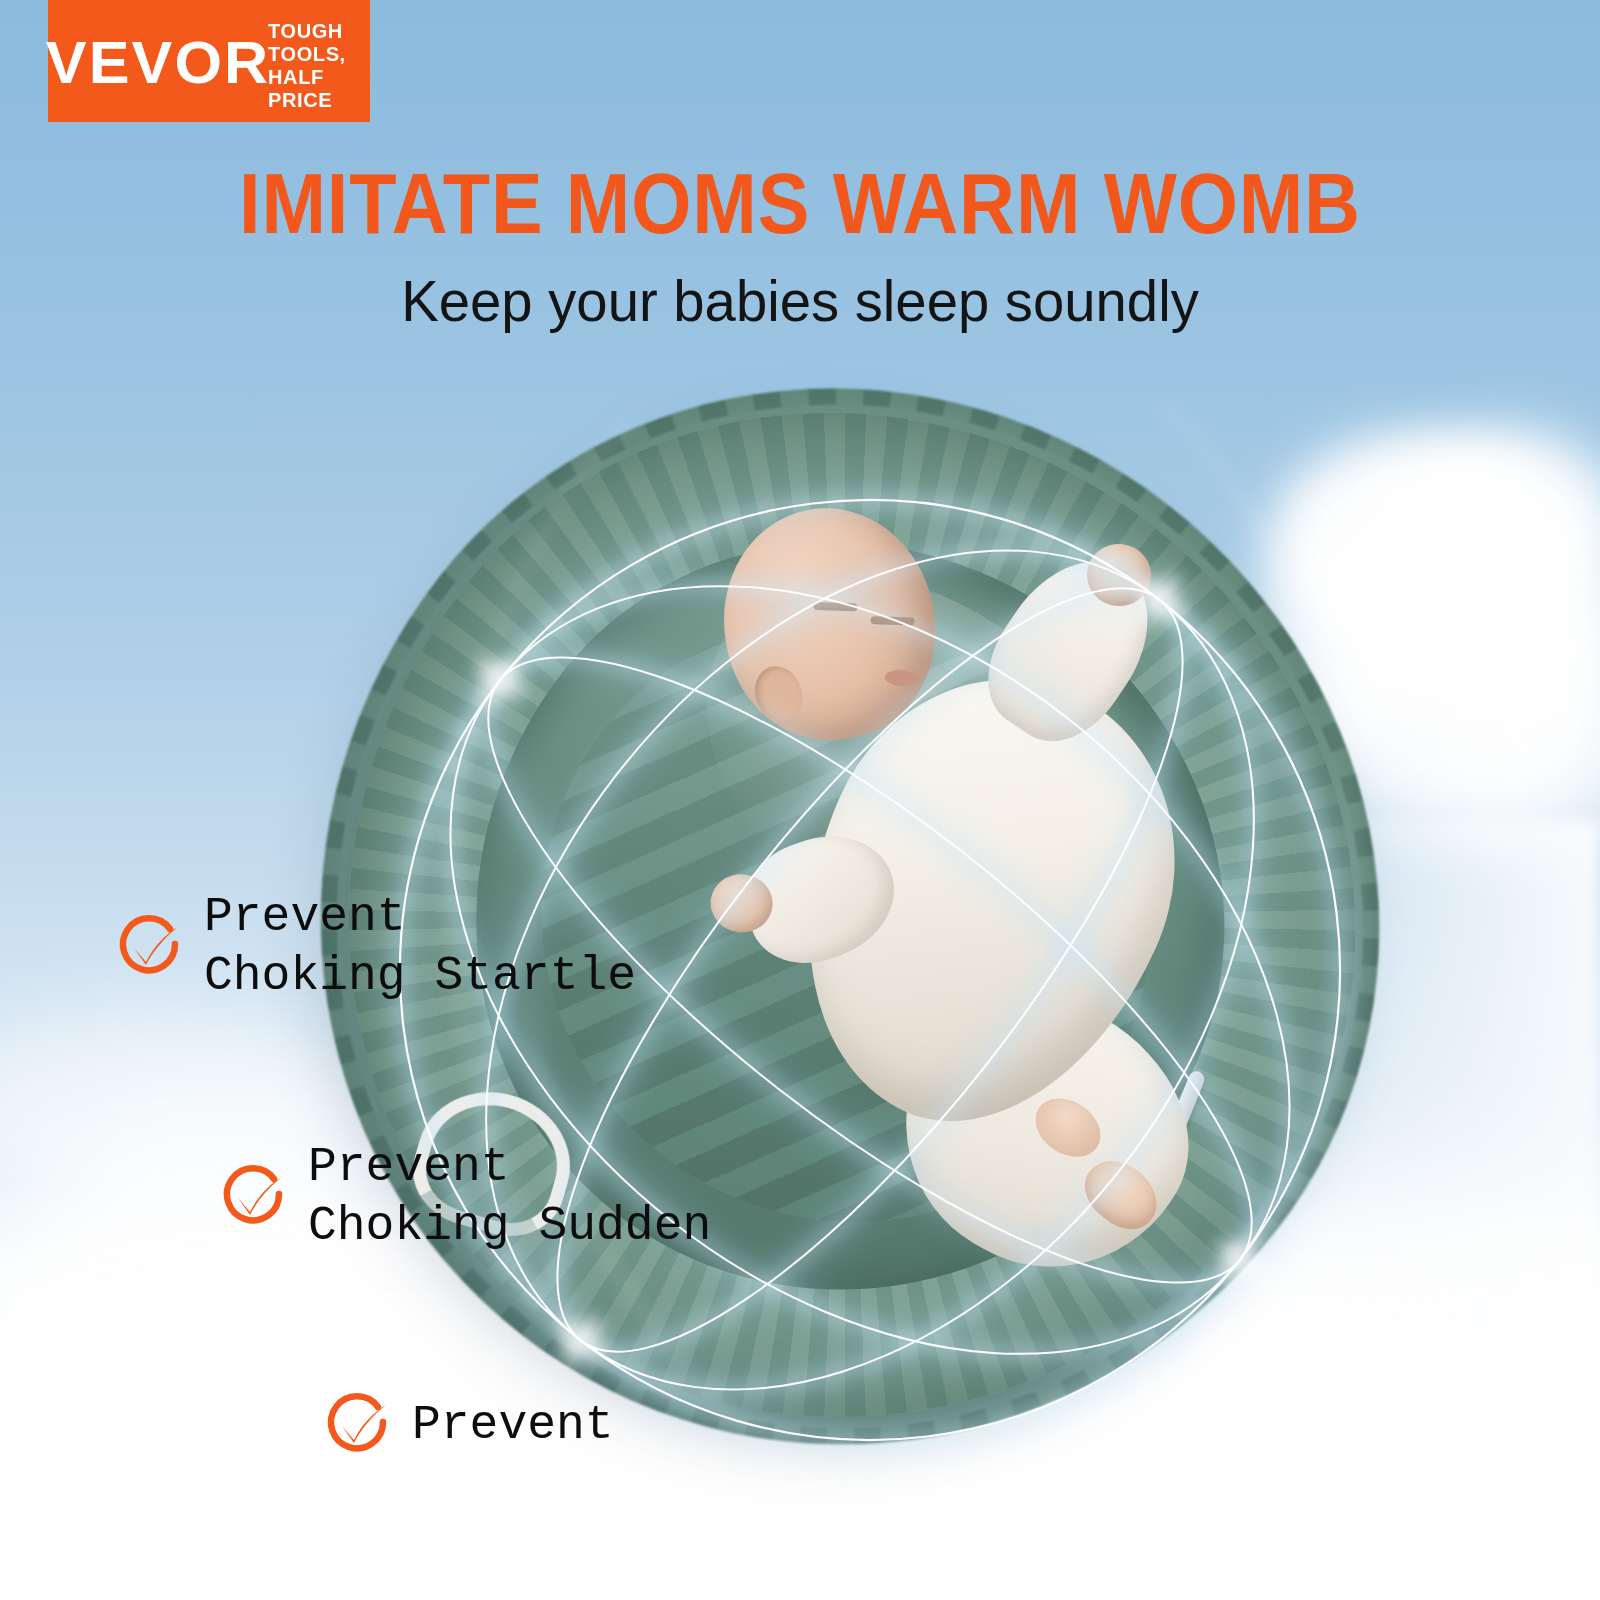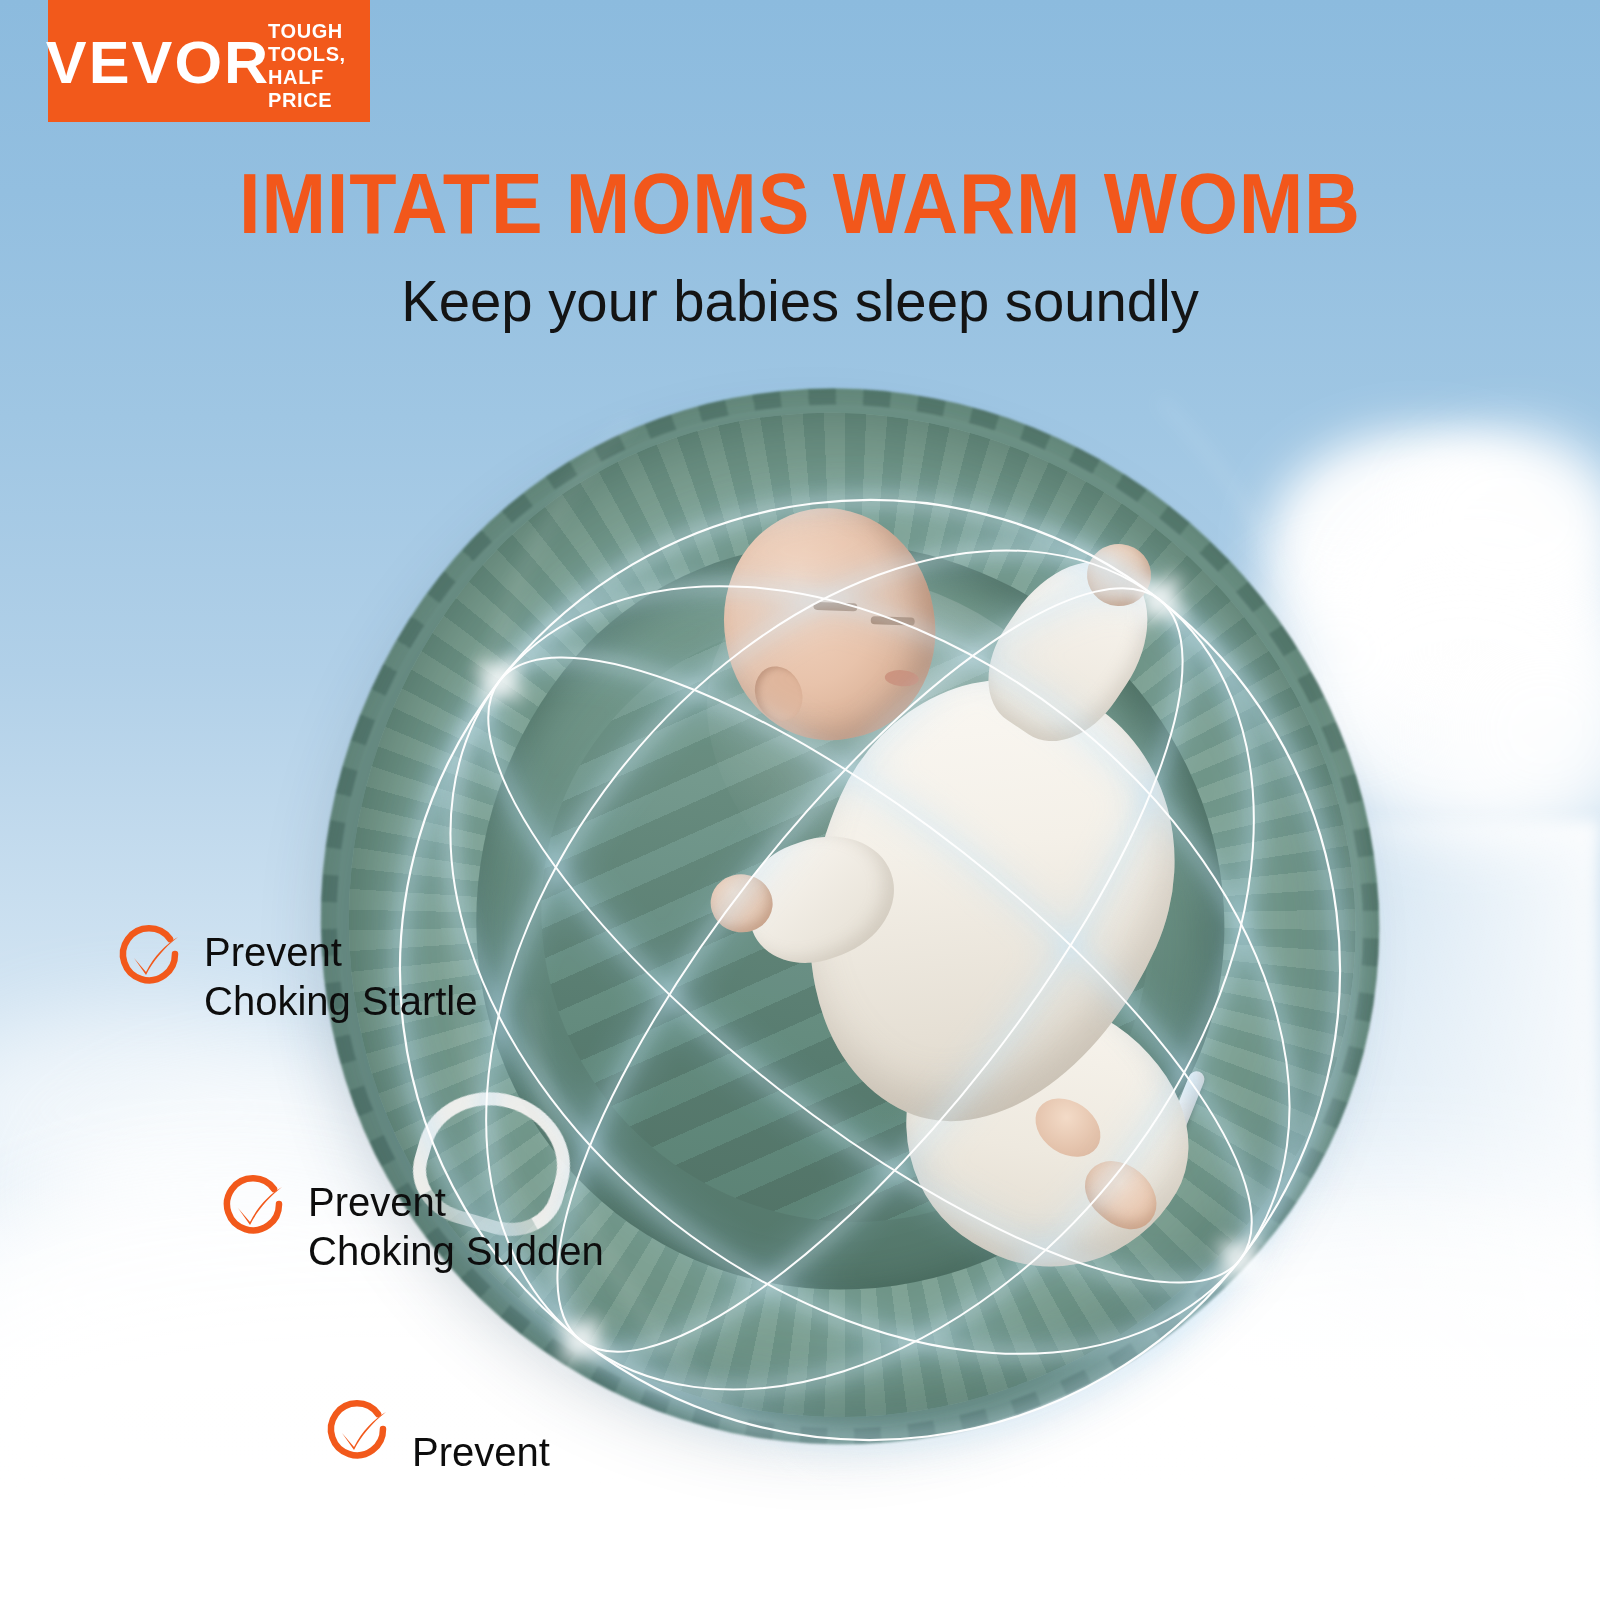--- a/index.html
+++ b/index.html
@@ -208,22 +208,22 @@
     transform:rotate(28deg);opacity:.95;
   }
 
   
   #glow{position:absolute;left:300px;top:380px;width:1140px;height:1180px;pointer-events:none;}
   #glow svg{width:100%;height:100%;overflow:visible;}
 
   
   .feature{position:absolute;display:flex;align-items:center;}
   .ficon{position:relative;width:74px;height:74px;flex:0 0 74px;margin-right:18px;}
-  .ftext{color:#0D0D0D;font-size:40px;line-height:1.22;font-weight:400;
-    font-family:Liberation Sans, sans-serif;white-space:nowrap;margin-top:40px;}
+  .ftext{color:#0D0D0D;font-size:48px;line-height:1.22;font-weight:400;
+    font-family:Liberation Mono, monospace;white-space:nowrap;}
   #f1{left:112px;top:888px;}
   #f2{left:216px;top:1138px;}
   #f3{left:320px;top:1388px;}
 </style>
 </head>
 <body>
 
 <div id="stage">
 
   <div class="cloudwrap">

